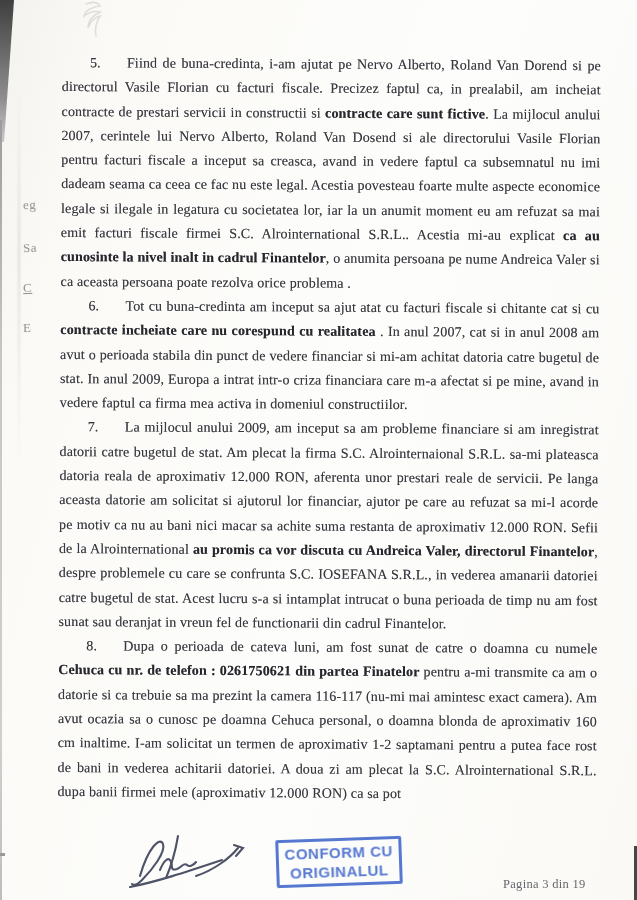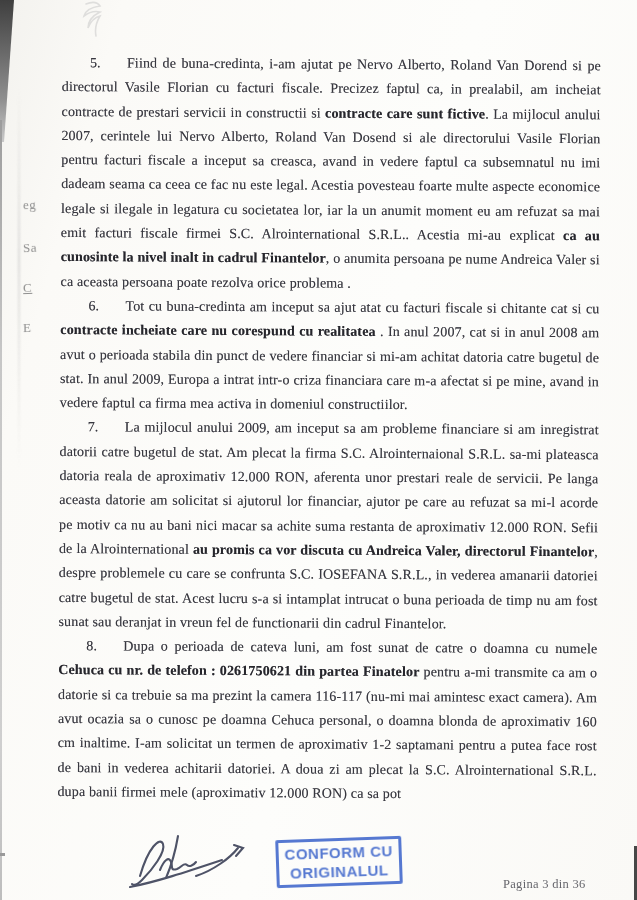--- a/index.html
+++ b/index.html
@@ -118,15 +118,15 @@
       <path d="M70,46 C88,40 104,28 112,18"></path>
       <path d="M108,15 l9,3 l-7,8"></path>
     </g>
   </svg>
 
   <div class="stamp">
     <div>CONFORM CU</div>
     <div>ORIGINALUL</div>
   </div>
 
-  <div class="footer">Pagina 3 din 36</div>
+  <div class="footer">Pagina 3 din 19</div>
 
 </div>
 
 </body></html>

